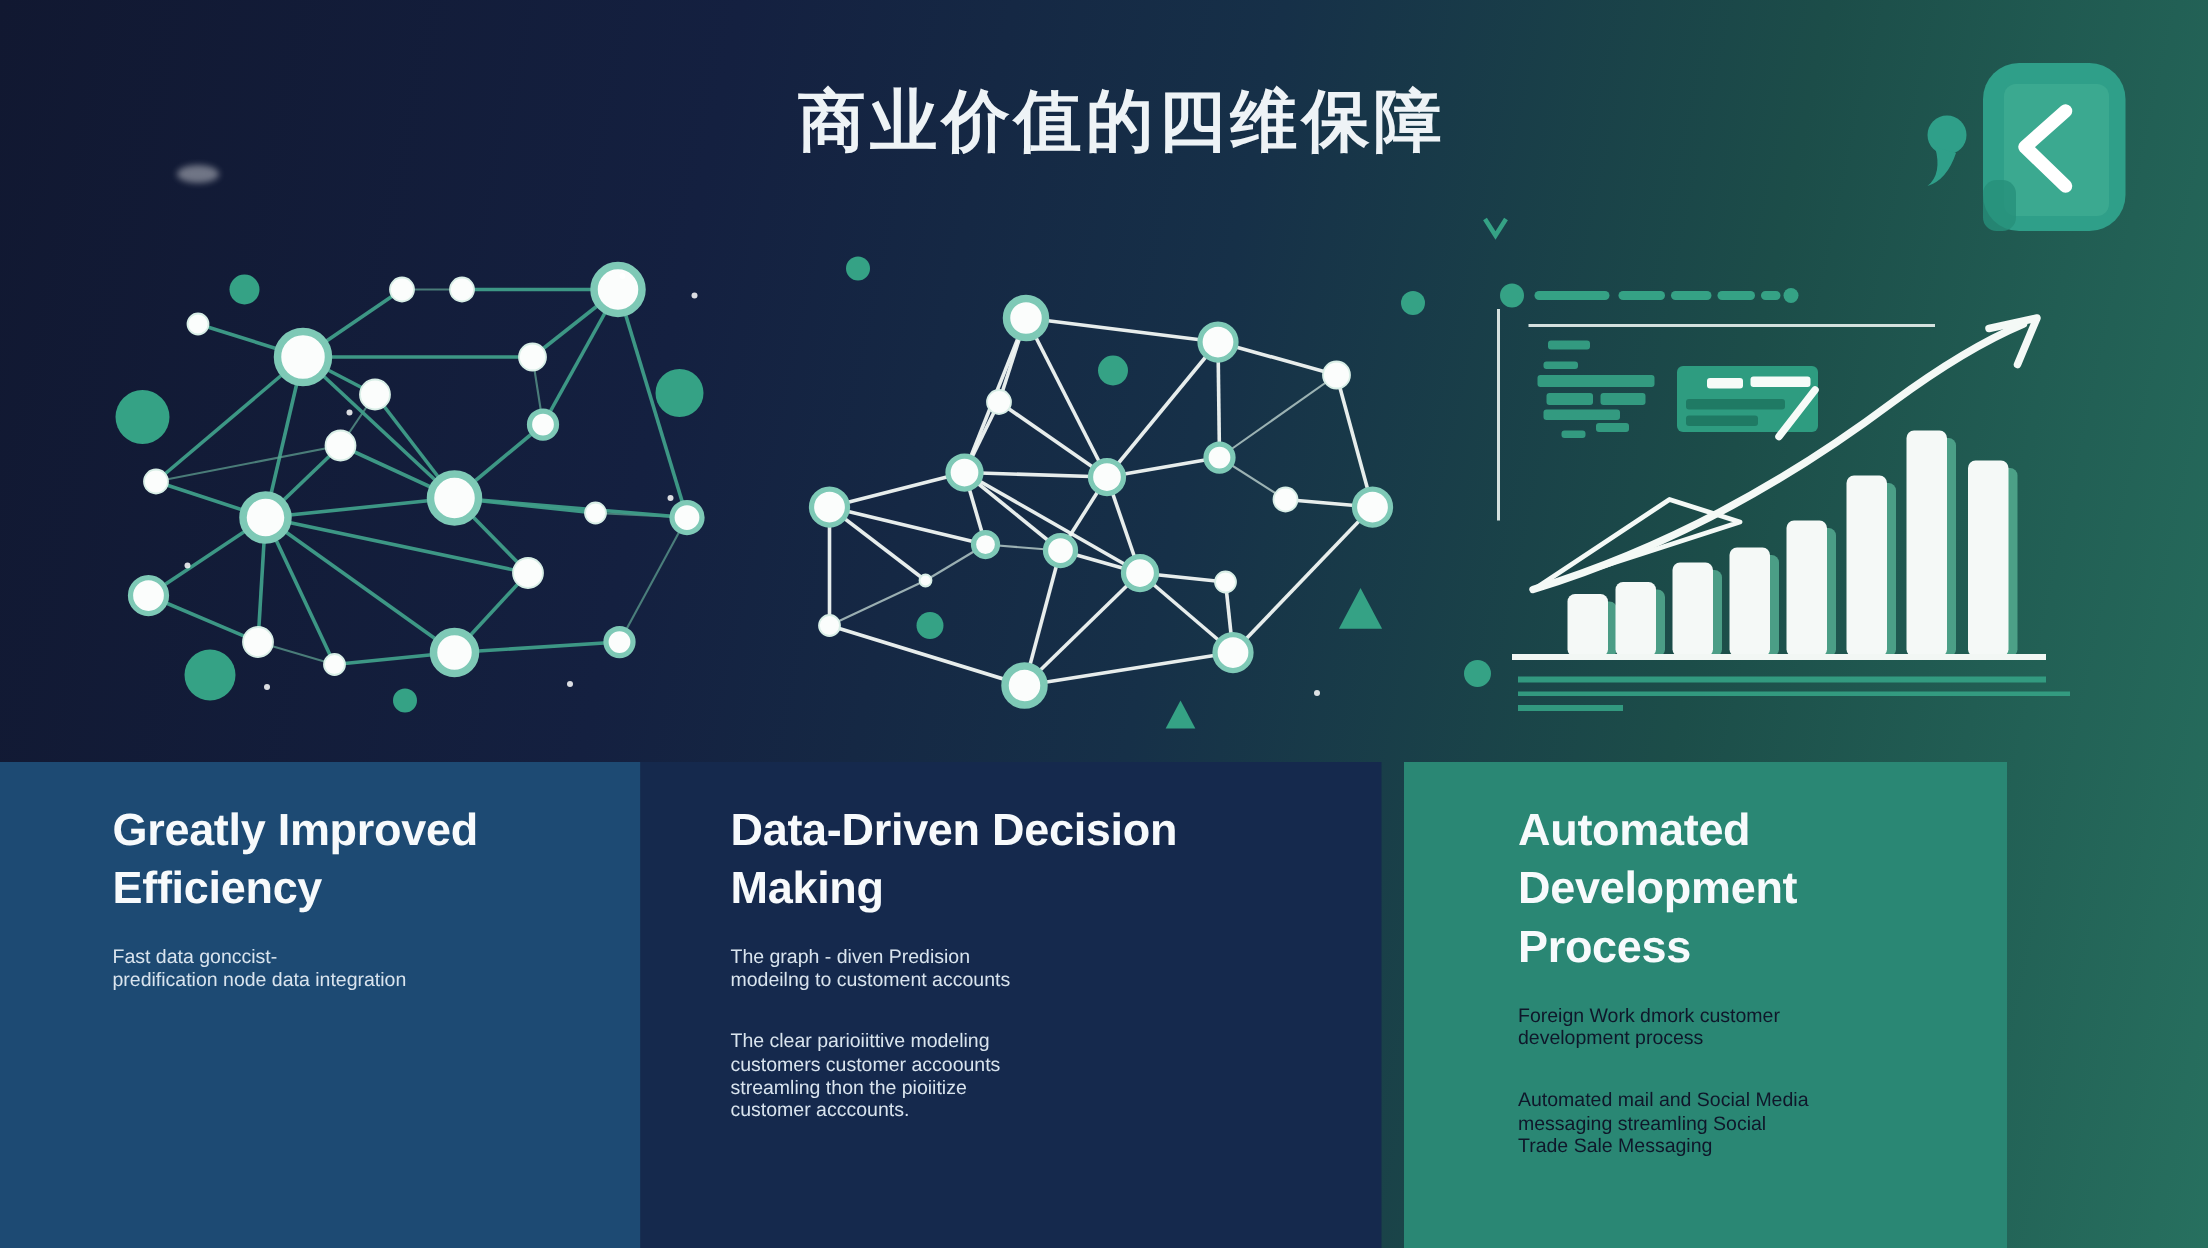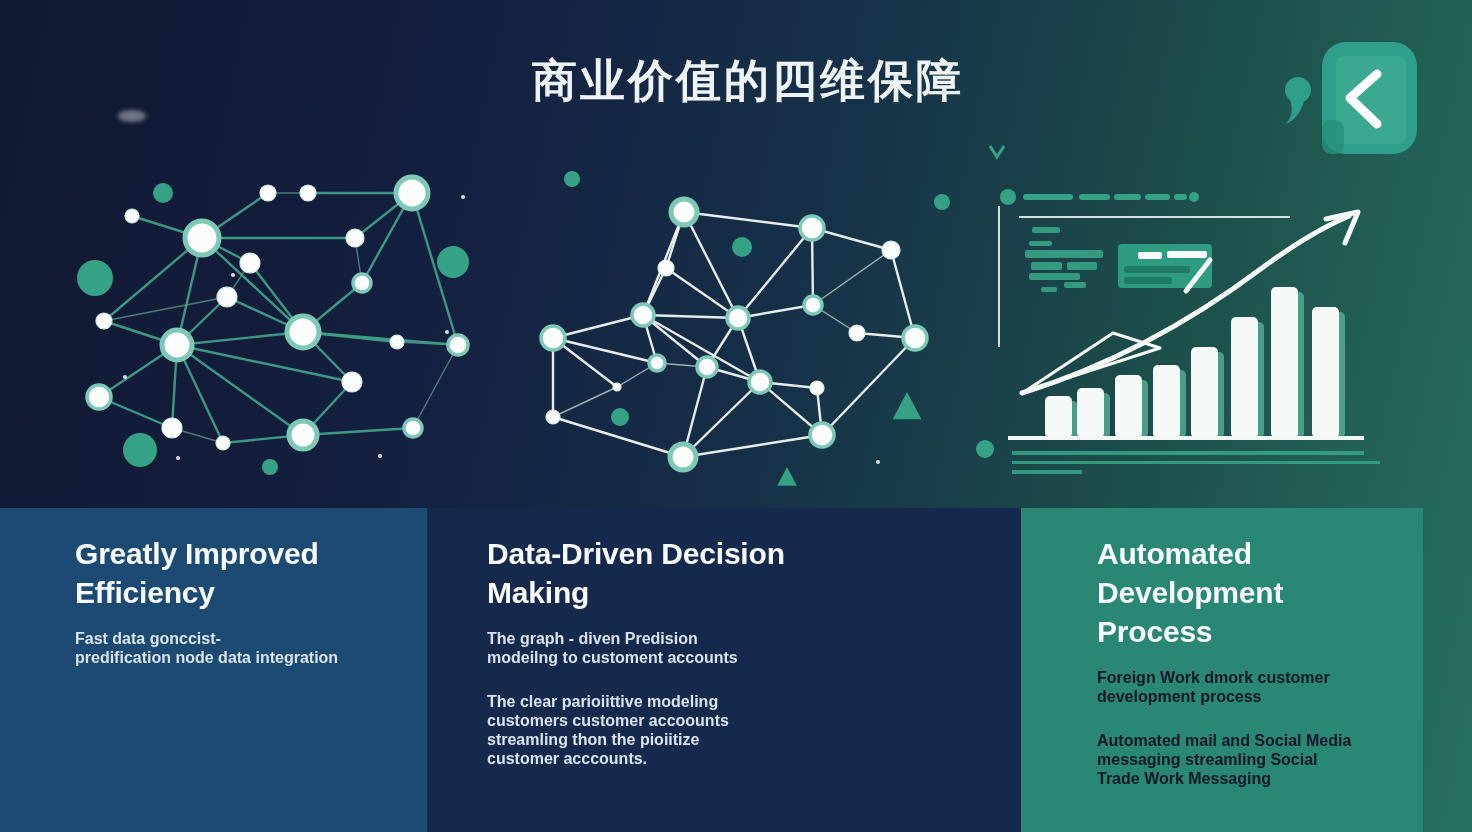--- a/index.html
+++ b/index.html
@@ -15,28 +15,28 @@
   }
   .bg-smudge{
     position:absolute;left:118px;top:110px;width:28px;height:12px;
     background:rgba(255,255,255,.4);border-radius:50%;filter:blur(2px);
   }
   #illus{position:absolute;left:0;top:0;width:1472px;height:508px;}
   .logo{position:absolute;left:1280px;top:40px;width:150px;height:130px;}
   .cols{position:absolute;left:0;top:508px;width:1472px;height:324px;display:flex;}
   .col{box-sizing:border-box;height:324px;color:#fff;}
   .col-left{width:427px;padding:26px 40px 0 75px;}
-  .col-mid{width:594px;padding:26px 40px 0 60px;}
-  .col-right{width:402px;padding:26px 37px 0 76px;}
+  .col-mid{width:494px;padding:26px 40px 0 60px;}
+  .col-right{width:402px;padding:26px 37px 0 76px;margin-left:15px;}
   .col h2{
     margin:0;font-size:30px;font-weight:700;line-height:1.3;
     color:#f7fafc;white-space:pre-line;letter-spacing:-0.2px;
   }
   .col p{
-    margin:18px 0 0 0;font-size:16px;font-weight:700;line-height:1.17;
+    margin:18px 0 0 0;font-size:13px;font-weight:400;line-height:1.17;
     color:#d9e4ee;white-space:pre-line;
   }
   .col p.p2{margin-top:26px;}
   .col-right p{color:#0f172a;}
 </style>
 </head>
 <body>
 
 <div class="slide">
   <div class="bg-smudge"></div>
@@ -256,16 +256,16 @@
 streamling thon the pioiitize
 customer acccounts.</p>
     </section>
     <section class="col col-right" style="background: rgb(42, 135, 116);">
       <h2>Automated
 Development Process</h2>
       <p class="p1">Foreign Work dmork customer
 development process</p>
       <p class="p2">Automated mail and Social Media
 messaging streamling Social
-Trade Work Messaging</p>
+Trade Sale Messaging</p>
     </section>
   </div>
 </div>
 
 </body></html>

